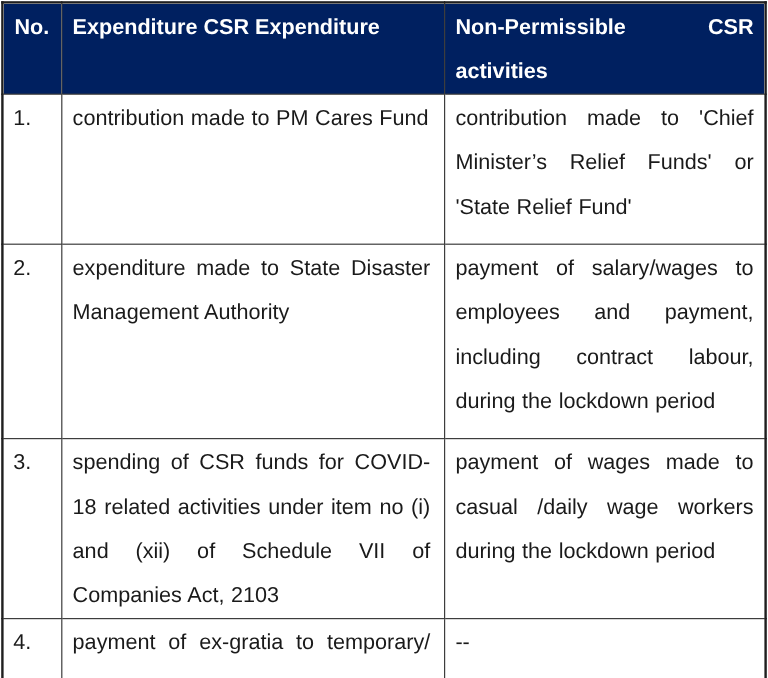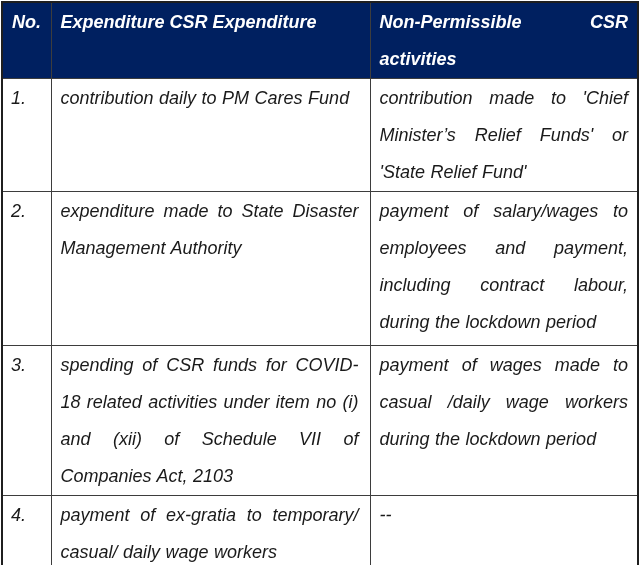--- a/index.html
+++ b/index.html
@@ -13,21 +13,20 @@
   * { margin: 0; padding: 0; box-sizing: border-box; }
   html, body {
     background: var(--page-bg);
     font-family: "Liberation Sans", sans-serif;
   }
   .page {
     width: 640px;
     height: 565px;
     background: var(--page-bg);
     overflow: hidden;
-    font-style: italic;
   }
   table.csr-table {
     width: 638px;
     height: 563px;
     margin: 1px;
     border-collapse: collapse;
     table-layout: fixed;
   }
   table.csr-table td, table.csr-table th {
     border: 1px solid var(--border-inner);
@@ -54,21 +53,21 @@
   }
   td.body-cell {
     font-size: 18px;
     line-height: 37px;
     color: var(--body-text);
     padding: 1px 11px 0 9px;
     text-align: justify;
     text-align-last: left;
     word-spacing: 0.5px;
   }
-  td.body-cell.col3 { padding: 1px 9px 0 9px; }
+  td.body-cell.col3 { padding: 1px 9px 12px 9px; }
   col.c-no { width: 49px; }
   col.c-perm { width: 319px; }
   col.c-nonperm { width: 268px; }
   tr.hrow { height: 75px; }
   tr.r1 { height: 109px; }
   tr.r2 { height: 154px; }
   tr.r3 { height: 147px; }
   tr.r4 { height: 76px; }
 </style>
 </head>
@@ -82,21 +81,21 @@
       <col class="c-nonperm">
     </colgroup>
     <tbody>
         <tr class="hrow">
       <th class="hdr">No.</th>
       <th class="hdr">Expenditure CSR Expenditure</th>
       <th class="hdr justify">Non-Permissible CSR activities</th>
     </tr>
     <tr class="r1">
       <td class="num">1.</td>
-      <td class="body-cell">contribution daily to PM Cares Fund</td>
+      <td class="body-cell">contribution made to PM Cares Fund</td>
       <td class="body-cell col3">contribution made to 'Chief Minister’s Relief Funds' or 'State Relief Fund'</td>
     </tr>
     <tr class="r2">
       <td class="num">2.</td>
       <td class="body-cell">expenditure made to State Disaster Management Authority</td>
       <td class="body-cell col3">payment of salary/wages to employees and payment, including contract labour, during the lockdown period</td>
     </tr>
     <tr class="r3">
       <td class="num">3.</td>
       <td class="body-cell">spending of CSR funds for COVID-18 related activities under item no (i) and (xii) of Schedule VII of Companies Act, 2103</td>

